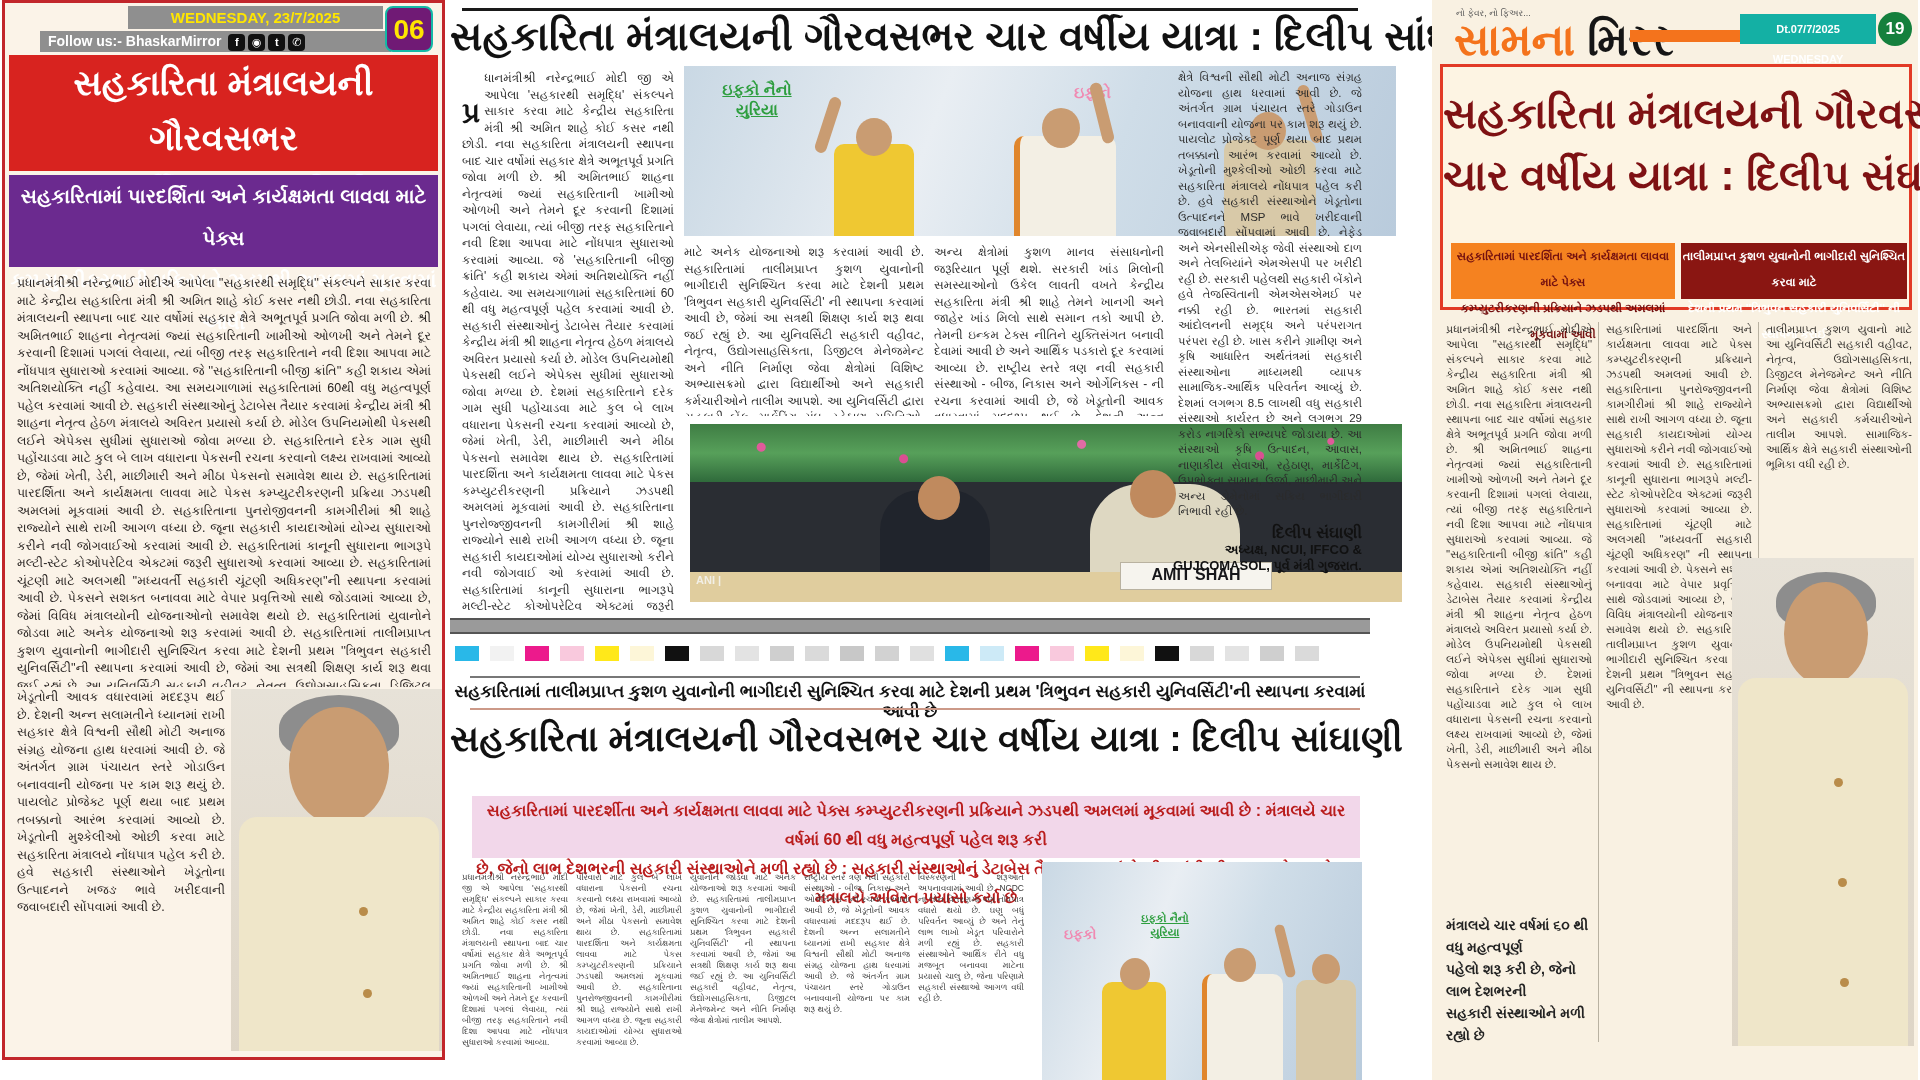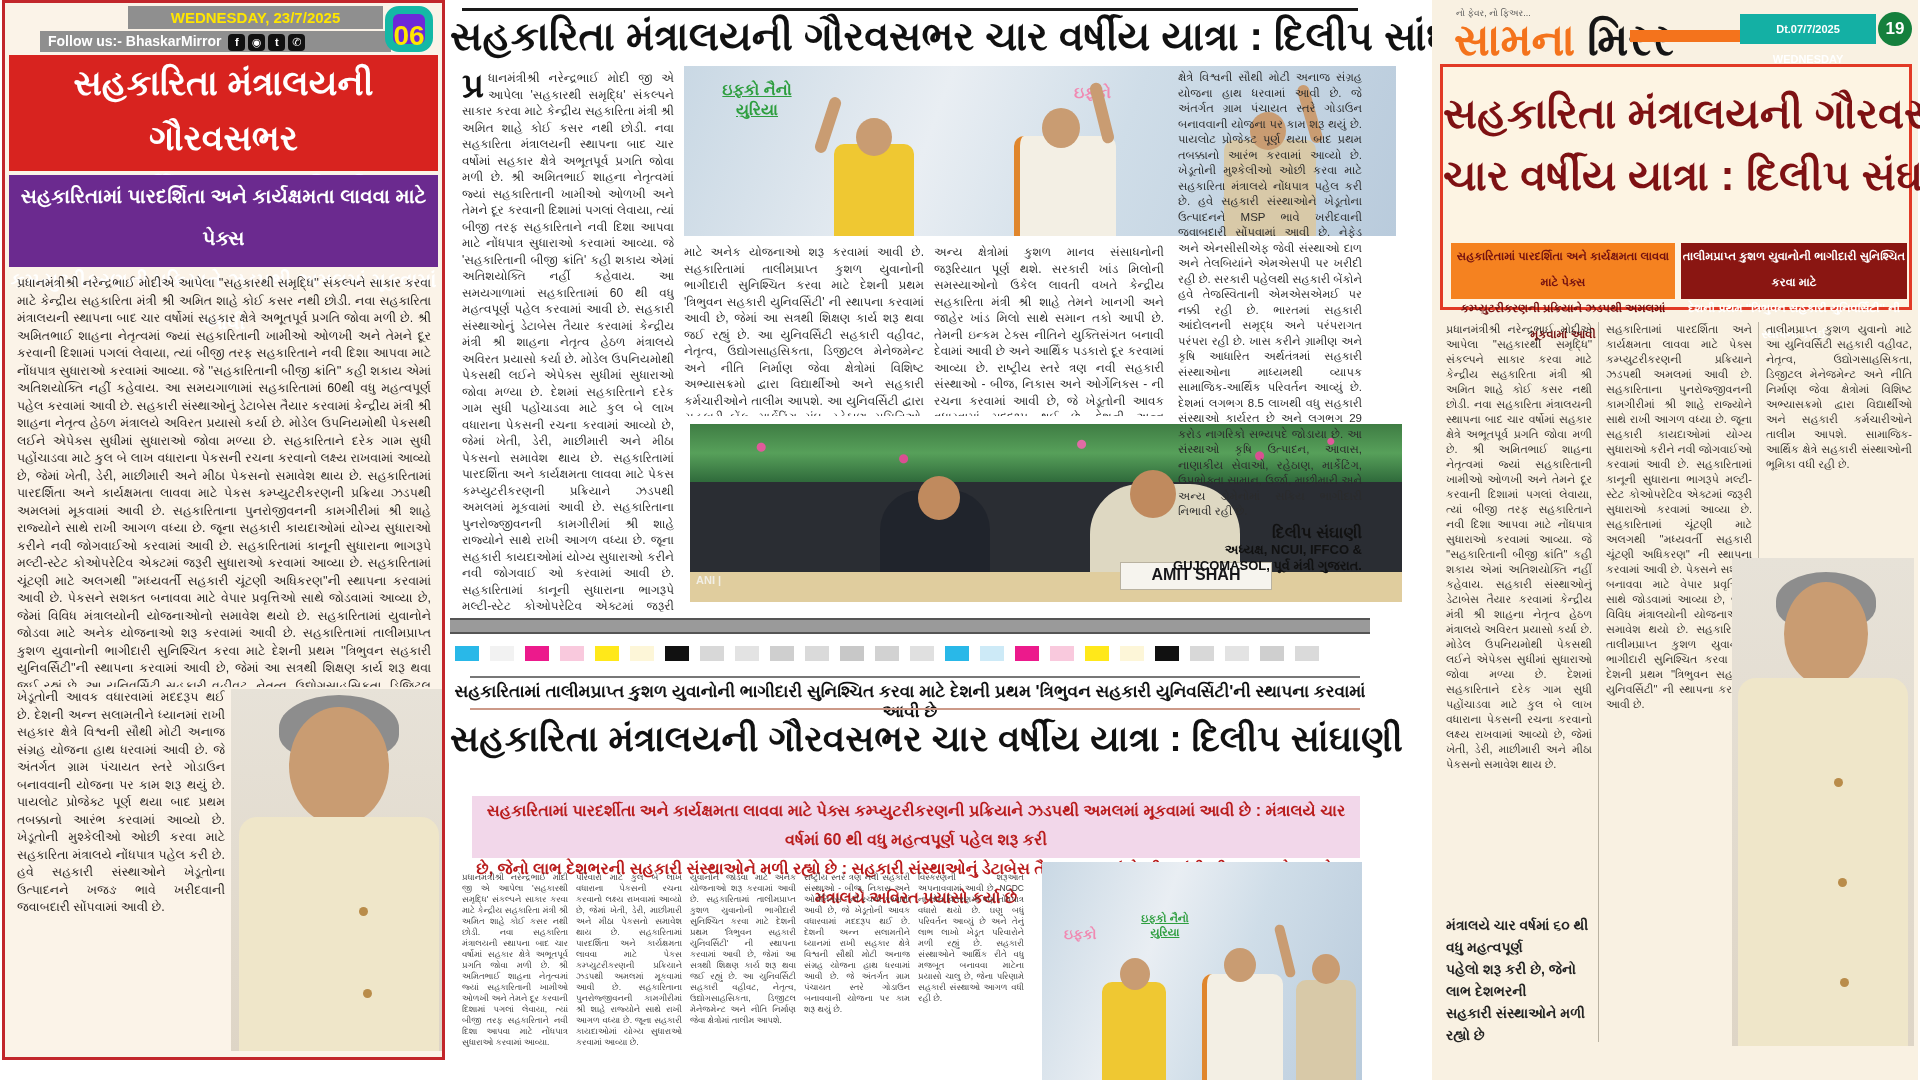--- a/index.html
+++ b/index.html
@@ -4,31 +4,31 @@
 <style>
   html,body{margin:0;padding:0;background:#ffffff;font-family:"Liberation Sans","DejaVu Sans",sans-serif;}
   #canvas{position:relative;width:1920px;height:1080px;background:#ffffff;overflow:hidden;}
   .abs{position:absolute;}
   .just{text-align:justify;overflow:hidden;}
   
   .clipL{left:2px;top:0;width:443px;height:1060px;background:#fbf3e8;border:3px solid #c2262b;box-sizing:border-box;}
   .graybar{background:#8f8f8f;}
   .datebar{color:#ffe600;font-weight:bold;font-size:15px;line-height:23px;text-align:center;}
   .followbar{color:#ffffff;font-weight:bold;font-size:14px;line-height:21px;padding-left:8px;}
-  .badge06{background:#6d28d9;color:#ffe600;font-weight:bold;font-size:28px;line-height:44px;text-align:center;border-radius:14px;border:8px solid #14b8a6;box-sizing:border-box;}
+  .badge06{background:#701a75;color:#ffe600;font-weight:bold;font-size:28px;line-height:44px;text-align:center;border-radius:8px;border:2px solid #14b8a6;box-sizing:border-box;}
   .soc{width:17px;height:17px;background:#111;color:#fff;border-radius:4px;font-size:11px;line-height:17px;text-align:center;display:inline-block;margin-left:3px;font-weight:bold;}
   .redbox{background:#d8231f;color:#ffffff;font-weight:bold;text-align:center;}
   .purplebox{background:#6b2a8f;color:#ffffff;font-weight:bold;text-align:center;}
   .bodyL{font-size:12.5px;line-height:17.5px;color:#272220;}
   
   .rule{background:#1a1a1a;}
   .mt-headline,.mb-headline{font-weight:bold;color:#111;text-align:center;white-space:nowrap;}
   .coltxt{font-size:12px;line-height:16.5px;color:#2b2b2b;}
   .tiny{font-size:8.5px;line-height:11px;color:#3a3a3a;}
-  .dropcap{float:left;font-size:34px;line-height:30px;font-weight:bold;padding-right:4px;color:#111;}
+  .dropcap{float:left;font-size:28px;line-height:30px;font-weight:bold;padding-right:4px;color:#111;margin-top:28px;}
   .photo{overflow:hidden;}
   .nameplate{background:#f6f4ee;color:#16161a;font-weight:bold;text-align:center;border:1px solid #b9b2a0;}
   .graydivider{background:#9a9a9a;border-top:2px solid #555;border-bottom:2px solid #555;}
   .pinkbox{background:#f2d7ea;color:#b91c1c;font-weight:bold;text-align:center;}
   .byline{font-weight:bold;color:#111;text-align:right;}
   
   .clipR{left:1432px;top:0;width:486px;height:1080px;background:#f9f1e2;}
   .masthead-orange{color:#f4731c;font-weight:bold;}
   .masthead-black{color:#151515;font-weight:bold;}
   .tealbox{background:#14b0a4;color:#ffffff;font-weight:bold;text-align:center;}

